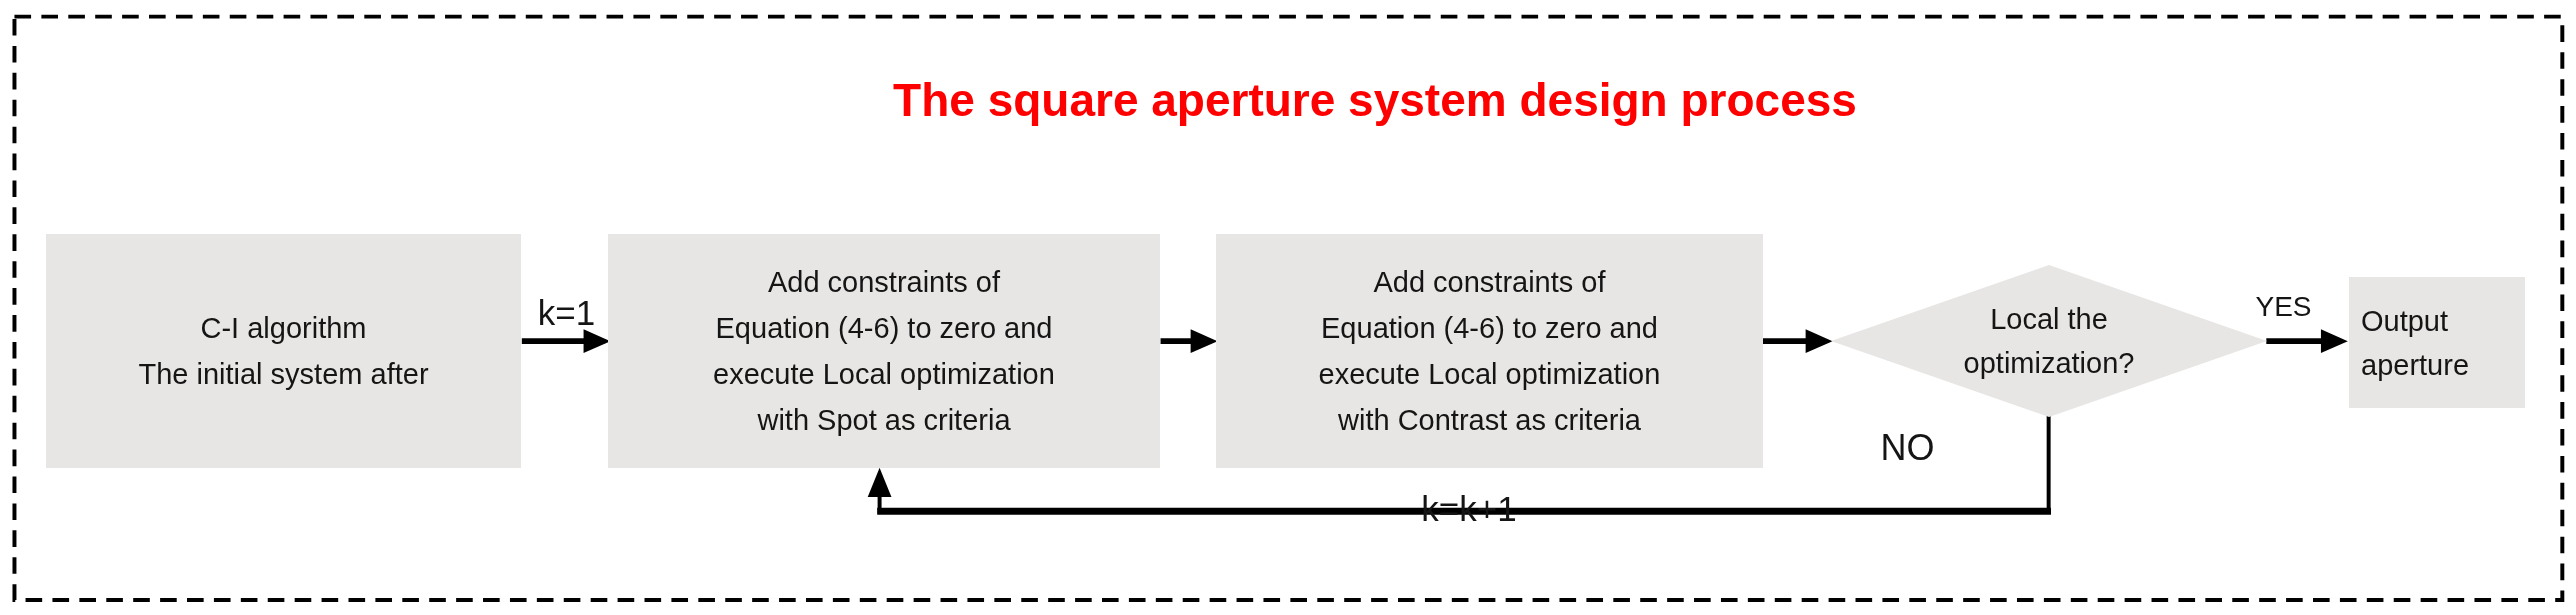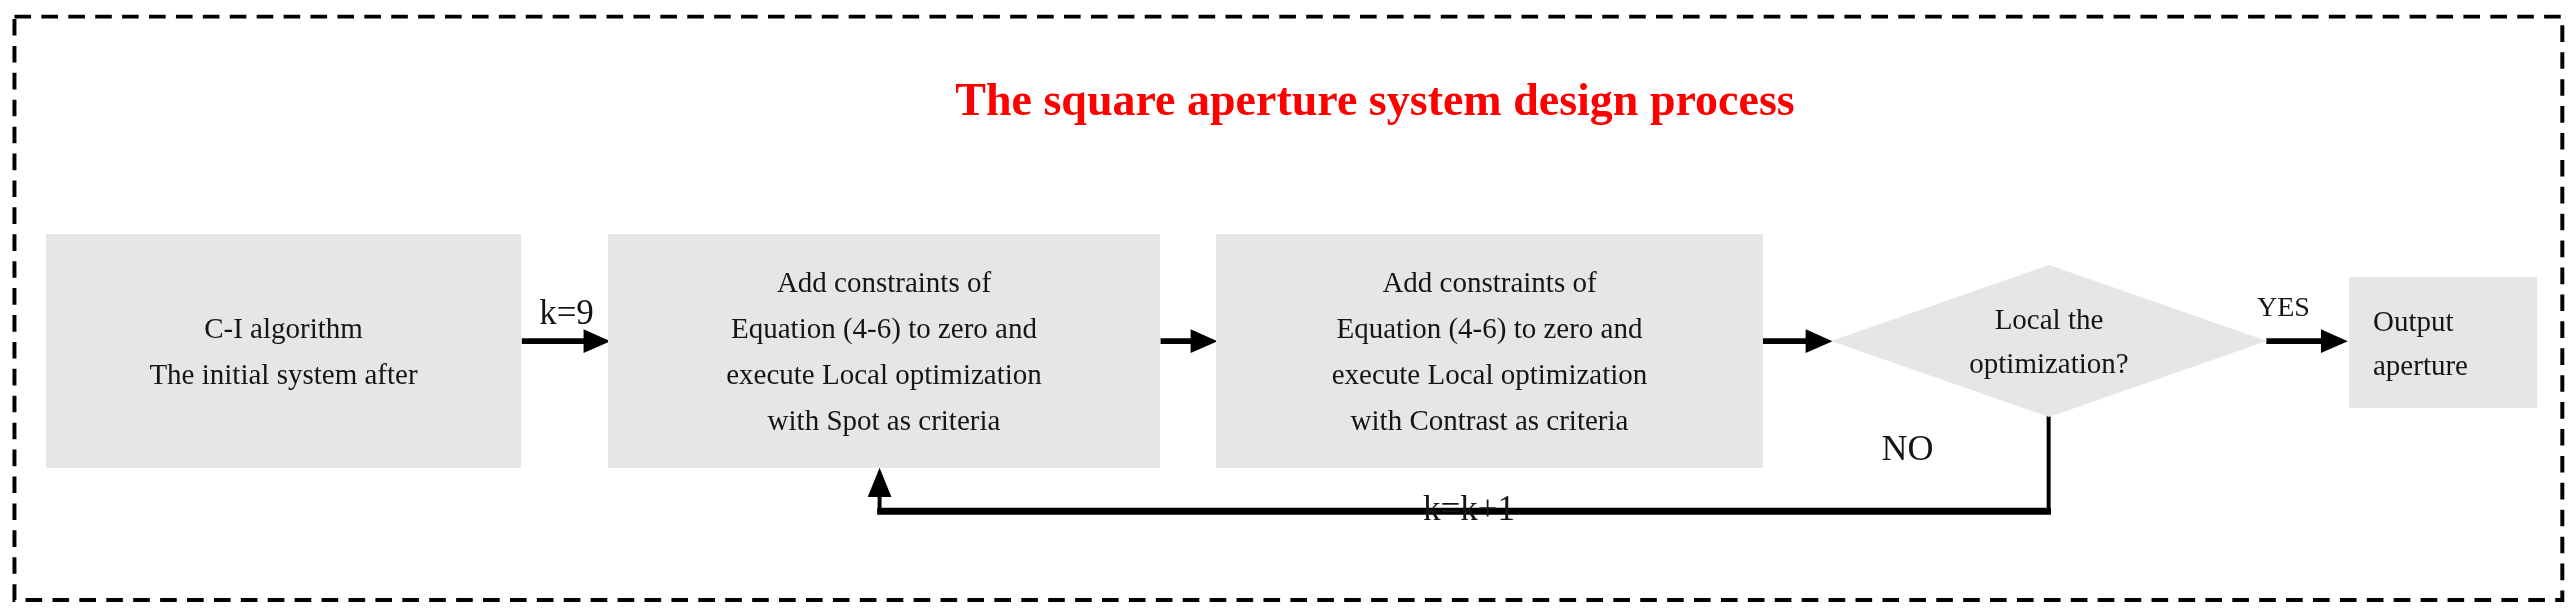--- a/index.html
+++ b/index.html
@@ -5,21 +5,21 @@
   html, body {
     margin: 0;
     padding: 0;
     background: #ffffff;
   }
   .canvas {
     position: relative;
     width: 2576px;
     height: 615px;
     background: var(--background, #ffffff);
-    font-family: Liberation Serif, serif;
+    font-family: Liberation Sans, sans-serif;
     color: var(--text-color, #151515);
     overflow: hidden;
   }
   .connectors {
     position: absolute;
     left: 0; top: 0;
     width: 2576px;
     height: 615px;
   }
   .connectors line { stroke: var(--line-color, #000); }
@@ -56,21 +56,21 @@
   .node.box3 { left: 1216px; top: 234px; width: 547px; height: 234px; }
   .node.diamond {
     left: 1831px; top: 265px; width: 436px; height: 152px;
     clip-path: polygon(50% 0%, 100% 50%, 50% 100%, 0% 50%);
     line-height: 44px;
   }
   .node.output {
     left: 2349px; top: 277px; width: 188px; height: 131px;
     align-items: flex-start;
     text-align: right;
-    padding-left: 24px;
+    padding-left: 12px;
     width: 164px; 
     line-height: 44px;
   }
   .edge-label {
     position: absolute;
     text-align: center;
     font-size: 35px;
     line-height: 40px;
     color: var(--text-color, #151515);
   }
@@ -140,19 +140,19 @@
   <div class="node diamond">
     <div>Local the</div>
     <div>optimization?</div>
   </div>
 
   <div class="node output">
     <div>Output</div>
     <div>aperture</div>
   </div>
 
-  <div class="edge-label label-k1">k=9</div>
+  <div class="edge-label label-k1">k=1</div>
   <div class="edge-label label-loop">k=k+1</div>
   <div class="edge-label label-yes">YES</div>
   <div class="edge-label label-no">NO</div>
 
 </div>
 
 
 </body></html>

